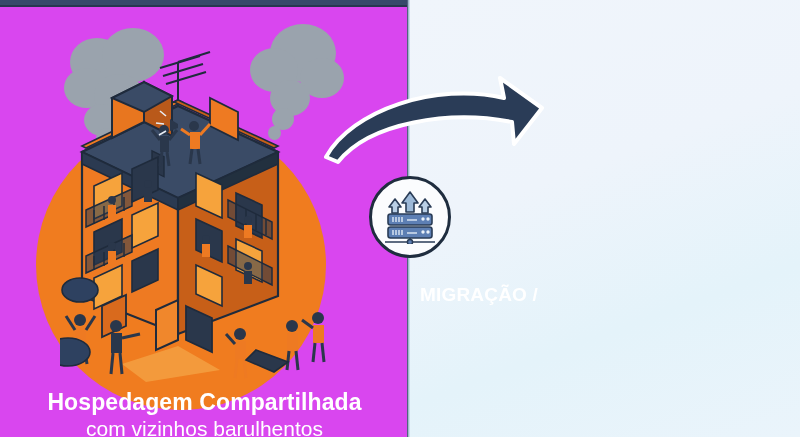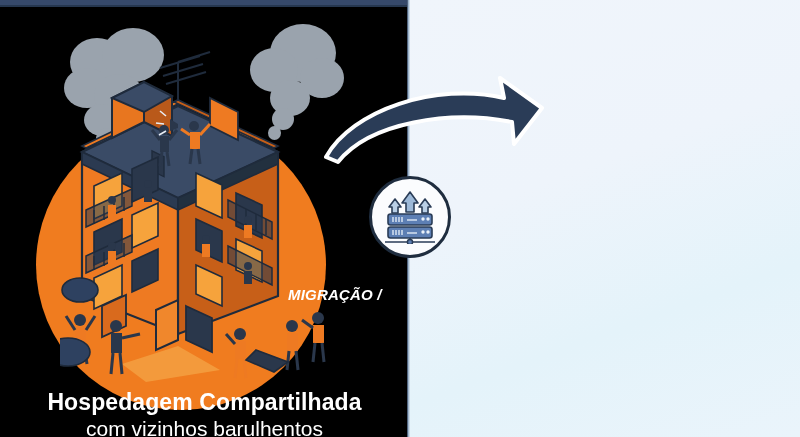--- a/index.html
+++ b/index.html
@@ -1,21 +1,21 @@
 <!DOCTYPE html>
 <html><head>
 <meta charset="utf-8">
 <style>
   html,body{margin:0;padding:0;background:#fff;}
   body{width:800px;height:437px;overflow:hidden;font-family:"Liberation Sans",sans-serif;}
   .stage{position:relative;width:800px;height:437px;overflow:hidden;}
 
   
   .half-left{position:absolute;left:0;top:0;width:409px;height:437px;
-    background:#000000;}
+    background:#d946ef;}
   .half-left .topband{position:absolute;left:0;top:0;width:100%;height:5px;
     background:#36496a;}
   .half-left .topband2{position:absolute;left:0;top:5px;width:100%;height:2px;
     background:#26374f;}
   .half-right{position:absolute;left:409px;top:0;width:391px;height:437px;
     background:linear-gradient(160deg,#f0f5fb 0%,#eef4fb 40%,#e4f3fa 70%,#eaf4fb 100%);}
   .divider{position:absolute;left:407px;top:0;width:3px;height:437px;
     background:linear-gradient(to right,#2a3b57,#9fb6cc,#dfeaf5);}
 
   
@@ -32,22 +32,22 @@
 
   
   .arrow{position:absolute;left:318px;top:52px;width:250px;height:115px;}
 
   
   .badge{position:absolute;left:369px;top:176px;width:82px;height:82px;border-radius:50%;
     background:#fbfcfe;border:3px solid #1f2d3f;box-sizing:border-box;
     display:flex;align-items:center;justify-content:center;}
   .badge svg{display:block;}
 
-  .mig{position:absolute;left:288px;top:286px;width:250px;text-align:left;
-    color:#ffffff;font-weight:bold;font-size:15px;line-height:18px;letter-spacing:.2px;font-style:italic;}
+  .mig{position:absolute;left:288px;top:286px;width:250px;text-align:right;
+    color:#ffffff;font-weight:bold;font-size:19px;line-height:18px;letter-spacing:.2px;}
   .mig .l2{display:block;}
 
   
   .cap-left{position:absolute;left:0px;top:389px;width:409px;text-align:center;color:#fff;}
   .cap-left .t1{font-size:23px;font-weight:bold;letter-spacing:.1px;line-height:26px;}
   .cap-left .t2{font-size:21px;font-weight:normal;line-height:26px;margin-top:1px;}
 </style>
 </head>
 <body>
 

